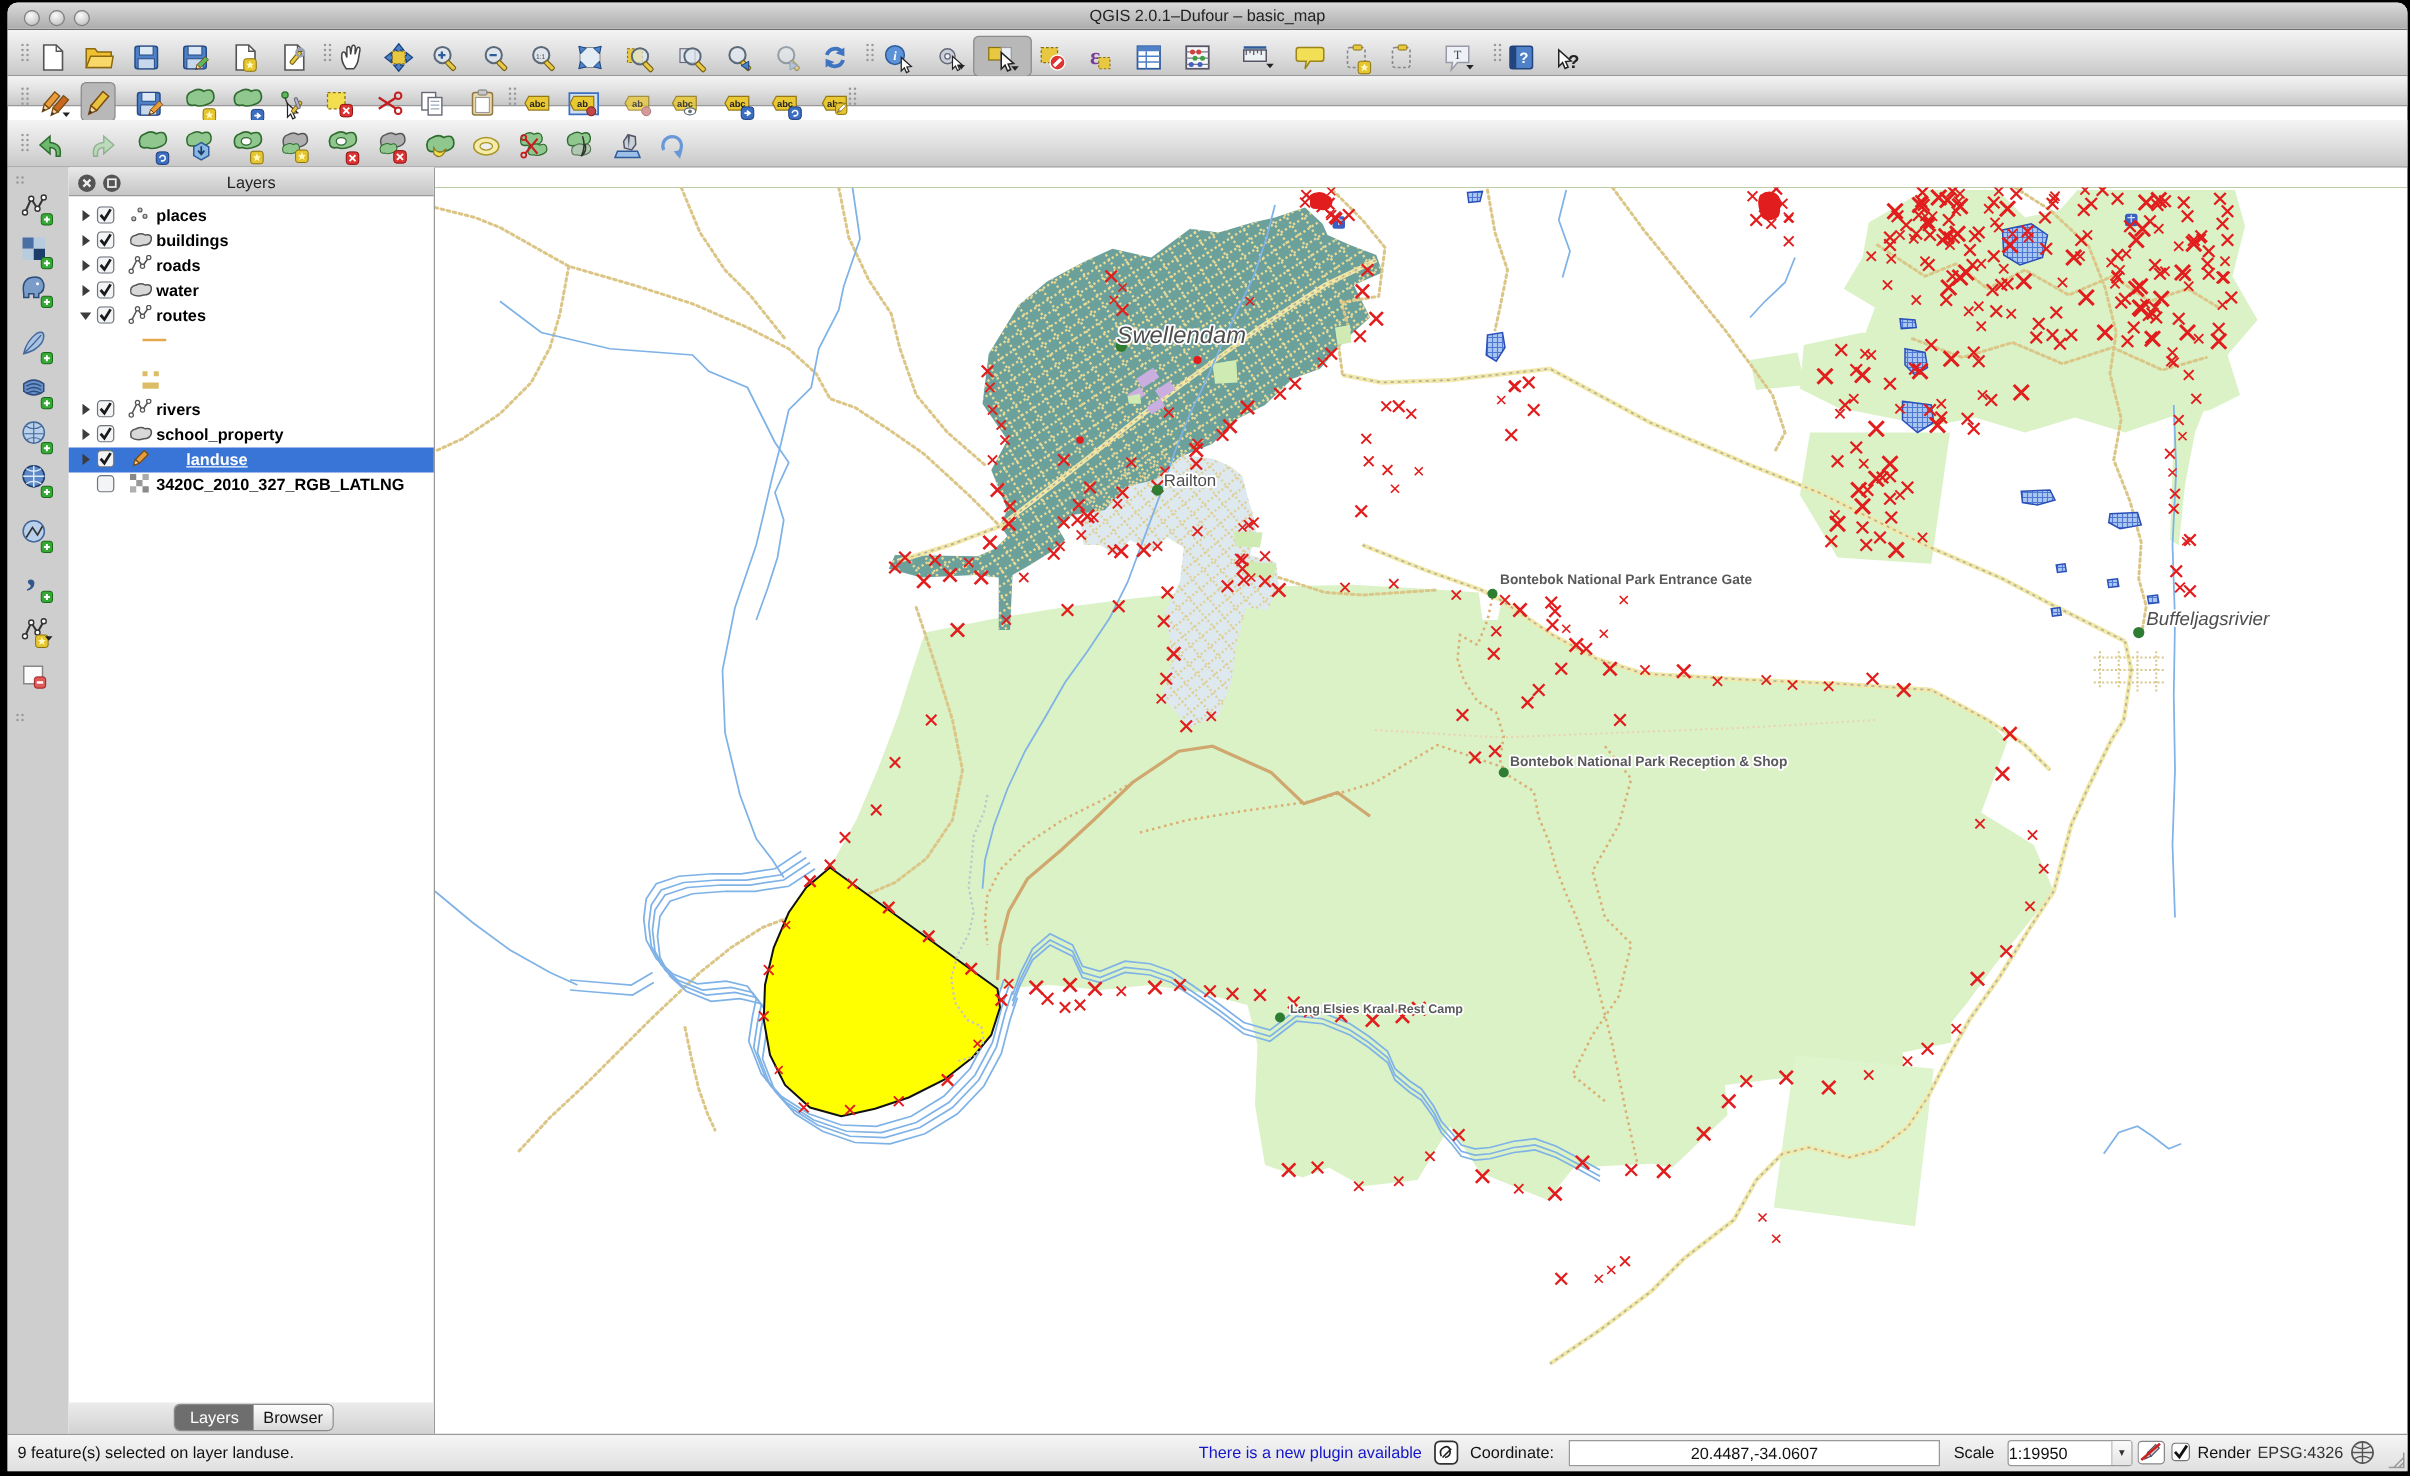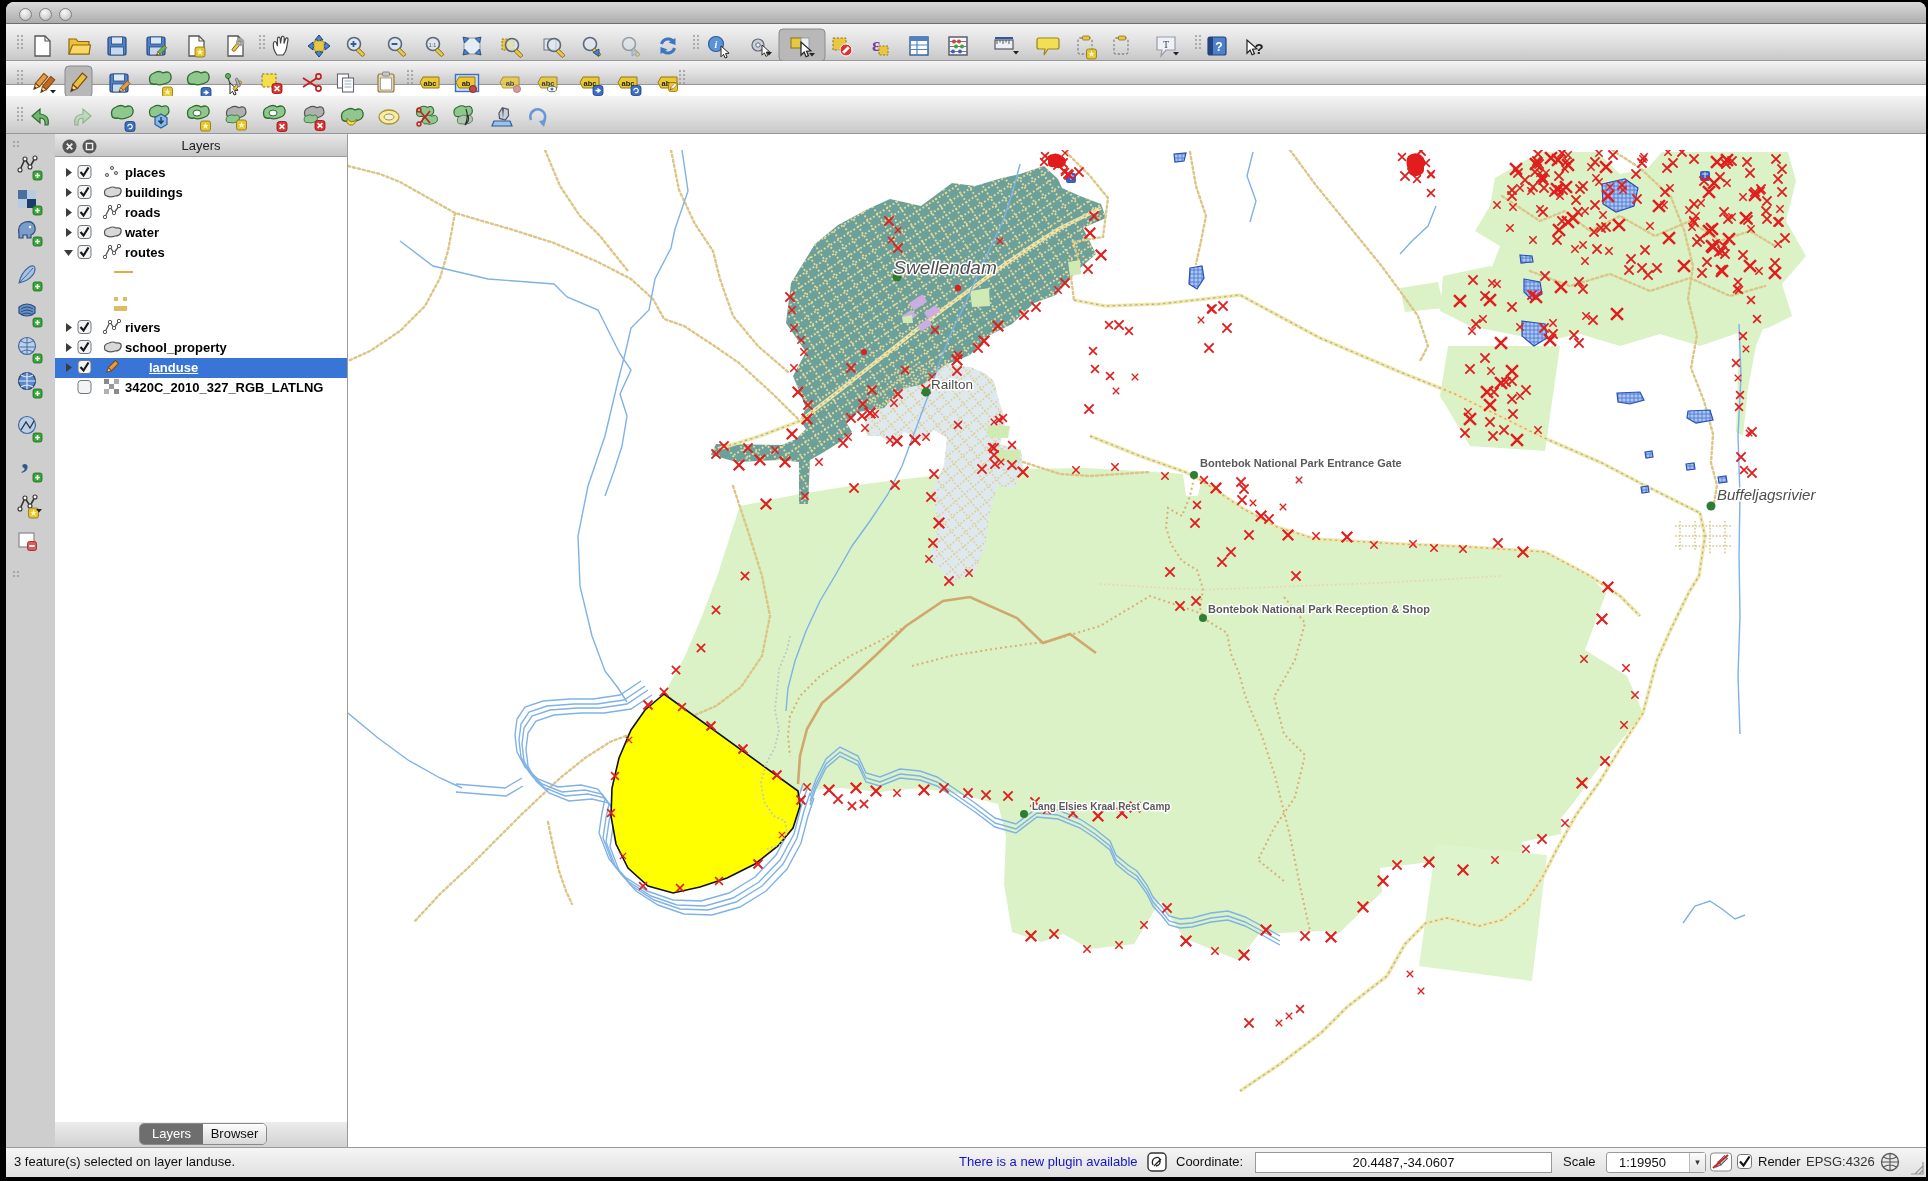--- a/index.html
+++ b/index.html
@@ -27,20 +27,21 @@
 #coord { position:absolute; left:1249px; top:4px; width:297px; height:21px; border:1px solid #999; text-align:center; font-size:13px; font-family:"Liberation Sans"; color:#111; background:#fff; }
 #scalebox { position:absolute; left:1600px; top:4px; width:100px; height:21px; border:1px solid #999; border-radius:3px; background:#fff; display:flex; font-size:13px; line-height:19px; }
 #scalearw { width:16px; border-left:1px solid #bbb; text-align:center; font-size:9px; line-height:19px; color:#333; background:linear-gradient(#fbfbfb,#e4e4e4); }
 </style></head>
 <body>
 <div id="win">
   <div id="titlebar">
     <div class="tl" style="left:13px"></div>
       <div class="tl" style="left:33px"></div>
       <div class="tl" style="left:53px"></div>
+    <div id="title">QGIS 2.0.1–Dufour – basic_map</div>
   </div>
   <div id="tb1" class="tbar"><svg width="1920" height="37" viewBox="0 0 1916 37">
         <circle cx="10" cy="12" r="1" fill="#999"></circle>
         <circle cx="14" cy="12" r="1" fill="#999"></circle>
         <circle cx="10" cy="16" r="1" fill="#999"></circle>
         <circle cx="14" cy="16" r="1" fill="#999"></circle>
         <circle cx="10" cy="20" r="1" fill="#999"></circle>
         <circle cx="14" cy="20" r="1" fill="#999"></circle>
         <circle cx="10" cy="24" r="1" fill="#999"></circle>
         <circle cx="14" cy="24" r="1" fill="#999"></circle>
@@ -2033,31 +2034,31 @@
 <text x="1208" y="597" font-size="11" font-weight="bold" fill="#5a5a5a">Bontebok National Park Reception &amp; Shop</text>
 <text x="1032" y="794" font-size="10" font-weight="bold" fill="#5a5a5a">Lang Elsies Kraal Rest Camp</text>
 <text x="1717" y="484" font-size="15" font-style="italic">Buffeljagsrivier</text>
 </g>
 <g stroke="#d8c88a" stroke-width="1.6" fill="none" stroke-dasharray="1.6,1.8">
 <path d="M1675 510 L1732 510 M1675 520 L1732 520 M1675 530 L1732 530 M1680 505 L1680 535 M1695 505 L1695 535 M1710 505 L1710 538 M1725 505 L1725 538"></path>
 </g>
 </svg></div>
   </div>
   <div id="statusbar">
-<span style="margin-left:8px">3 feature(s) selected on layer landuse.</span>
+<span style="margin-left:8px">9 feature(s) selected on layer landuse.</span>
 <span style="position:absolute;left:953px;color:#1414c8;">There is a new plugin available</span>
 <span class="sicon" style="left:1141px"><svg width="20" height="20" viewBox="0 0 20 20">
           <rect x="1" y="1" width="18" height="18" rx="4" fill="#fff" stroke="#333" stroke-width="1.4"></rect>
           <path d="M6,13 Q4,8 8,6 Q12,4 13,8 M7,14 L14,7 M9,14 Q14,13 13,8" fill="none" stroke="#222" stroke-width="1.3"></path>
         </svg></span>
 <span style="position:absolute;left:1170px">Coordinate:</span>
 <input id="coord" value="20.4487,-34.0607" readonly="" style="">
 <span style="position:absolute;left:1557px">Scale</span>
 <span id="scalebox">
-        <span style="flex:1;padding-left:12px">1:19950</span>
+        <span style="flex:1;padding-left:0">1:19950</span>
         <span id="scalearw">▾</span>
       </span>
 <span class="sicon" style="left:1704px"><svg width="22" height="20" viewBox="0 0 22 20">
           <rect x="0.5" y="1" width="21" height="18" rx="3" fill="#fff" stroke="#888"></rect>
           <g transform="translate(11,10) rotate(45)">
             <rect x="-2" y="-7" width="4" height="9" fill="#d0d8e0" stroke="#556"></rect>
             <path d="M-2,2 L0,7 L2,2 Z" fill="#f0e0c0" stroke="#556"></path>
           </g>
           <path d="M3,16 L18,3" stroke="#d02020" stroke-width="2"></path>
         </svg></span>

